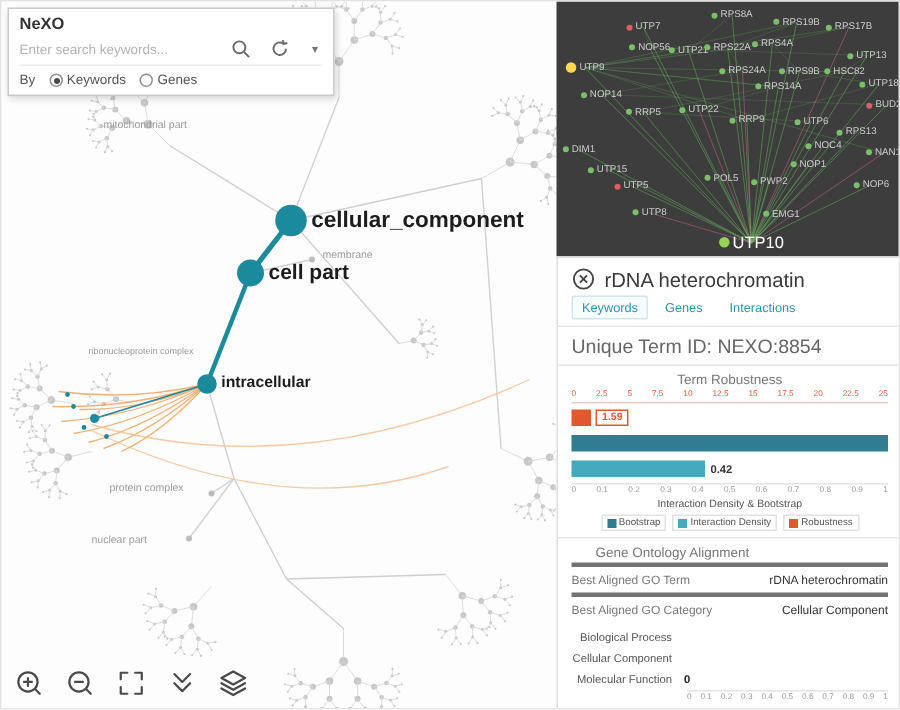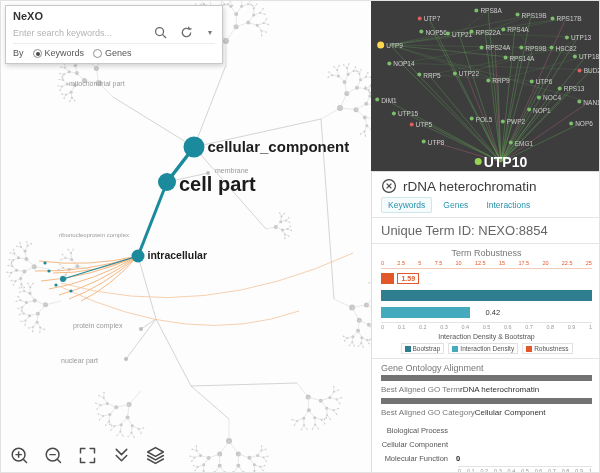--- a/index.html
+++ b/index.html
@@ -33,53 +33,53 @@
   .tool-btn{width:23px;height:23px;display:flex;align-items:center;justify-content:center;cursor:pointer;background:transparent;border:none}
   .tool-btn svg{stroke:#4a4a4a;fill:none;stroke-width:1.7;stroke-linecap:round;stroke-linejoin:round}
 
   
   #net-panel{position:absolute;left:370px;top:0;width:230px;height:170px;background:#3d3d3d;overflow:hidden}
   #net-edges{position:absolute;left:0;top:0}
   #net-nodes{position:absolute;inset:0}
   .net-node{position:absolute;display:flex;align-items:center;gap:2px;transform:translate(-50%,-50%);white-space:nowrap;cursor:pointer}
   .net-dot{border-radius:50%;display:inline-block;flex:none}
   .net-label{font-size:6.5px;color:#cdcdcd}
-  .net-node.hub .net-label{font-size:14px;color:#fff;font-weight:bold}
+  .net-node.hub .net-label{font-size:11px;color:#fff;font-weight:normal}
 
   
   #detail-panel{position:absolute;left:370px;top:170px;width:230px;height:303px;background:#fff;
     border-left:1px solid #ddd;border-top:1px solid #ddd;padding:6px 9px 0;overflow:hidden}
   .d-header{display:flex;align-items:center;gap:6px;margin-bottom:2px}
   .d-title{font-size:13.5px;color:#3a3a3a}
   #close-btn{cursor:pointer;display:inline-flex}
   #close-btn svg{stroke:#454545;fill:none;stroke-width:1.4}
   .d-tabs{display:flex;gap:4px;margin:3px 0 2px}
   .d-tab{font-size:8.5px;color:#2a93ad;padding:2px 6px;cursor:pointer;border:1px solid transparent;border-radius:2px}
   .d-tab.active{border-color:#cfe6ec;background:#f6fbfc}
   .d-hr{border-top:1px solid #e5e5e5;margin:4px -9px}
   .d-termid{font-size:13px;color:#666;padding:1px 0}
-  .d-sec{font-size:9px;color:#777;margin:2px 0}
+  .d-sec{font-size:9px;color:#777;margin:2px 16px}
   .d-sec.center{text-align:center}
 
   
   #rob-chart{margin-top:1px}
   .tick-row{display:flex;justify-content:space-between;font-size:5.5px;line-height:7px}
   .tick-row.top{color:#e2582a;border-bottom:1px solid #f0cabb;padding-bottom:1px}
   .tick-row.bottom{color:#999;border-top:1px solid #e3e3e3;padding-top:1px}
   .rob-row{display:flex;align-items:center;height:15px;margin:2px 0}
   .rob-bar{height:11px;flex:none}
   .rob-label-box{font-size:7px;color:#e2582a;border:1px solid #e2582a;background:#fff;padding:1px 3px;margin-left:3px;font-weight:bold}
-  .rob-label{font-size:7.5px;color:#333;margin-left:16px;font-weight:normal}
+  .rob-label{font-size:7.5px;color:#333;margin-left:4px;font-weight:bold}
   .axis-label{text-align:center;font-size:7px;color:#555;margin-top:2px}
   .legend{display:flex;justify-content:center;gap:4px;margin-top:3px}
   .legend-item{display:inline-flex;align-items:center;gap:2px;font-size:6.5px;color:#555;border:1px solid #e2e2e2;padding:1px 3px}
   .legend-swatch{width:6px;height:6px;display:inline-block;flex:none}
 
   
-  .go-row-t{display:flex;justify-content:flex-start;font-size:8px;padding:4px 0;border-top:6px solid #737373}
+  .go-row-t{display:flex;justify-content:space-between;font-size:8px;padding:4px 0;border-top:3px solid #737373}
   .go-row-t .lbl{color:#777}
   .go-row-t .val{color:#333}
   #go-chart{margin-top:2px}
   .goc-row{display:flex;align-items:center;height:14px}
   .goc-cat{width:72px;text-align:right;font-size:7.5px;color:#555;padding-right:5px;flex:none;white-space:nowrap}
   .goc-barwrap{flex:1;display:flex;align-items:center;height:10px}
   .goc-bar{height:10px;background:#2a76b9;flex:none}
   .goc-val{font-size:7.5px;color:#222;font-weight:bold;margin-left:3px}
   .goc-ticks{display:flex;justify-content:space-between;font-size:5.5px;color:#999;margin-left:77px;border-top:1px solid #e3e3e3;padding-top:1px;margin-top:1px}
 </style>
@@ -1060,21 +1060,21 @@
         <circle cx="55" cy="284" r="1.6" fill="#1b8a9c"></circle>
         <circle cx="70" cy="290" r="1.6" fill="#1b8a9c"></circle>
         <circle cx="44" cy="262" r="1.6" fill="#1b8a9c"></circle>
         <circle cx="62" cy="278" r="3" fill="#1b8a9c"></circle>
         <circle cx="193" cy="146" r="10.5" fill="#1b8a9c"></circle>
         <circle cx="166" cy="181" r="9" fill="#1b8a9c"></circle>
         <circle cx="137" cy="255" r="6.5" fill="#1b8a9c"></circle>
       </svg>
     <div id="tree-labels">
         <div class="tree-hl-label" style="left: 206.5px; top: 136.7px; font-size: 15px;">cellular_component</div>
-        <div class="tree-hl-label" style="left: 178px; top: 172.32px; font-size: 20px;">cell part</div>
+        <div class="tree-hl-label" style="left: 178px; top: 172.32px; font-size: 14px;">cell part</div>
         <div class="tree-hl-label" style="left: 146.5px; top: 248.49px; font-size: 10.5px;">intracellular</div>
         <div class="tree-small-label" style="left: 68px; top: 79px; font-size: 7px;">mitochondrial part</div>
         <div class="tree-small-label" style="left: 214px; top: 166px; font-size: 7px;">membrane</div>
         <div class="tree-small-label" style="left: 58px; top: 231px; font-size: 6px;">ribonucleoprotein complex</div>
         <div class="tree-small-label" style="left: 72px; top: 321px; font-size: 7px;">protein complex</div>
         <div class="tree-small-label" style="left: 60px; top: 356px; font-size: 7px;">nuclear part</div>
       </div>
 
     <div id="search-card">
       <div id="search-title">NeXO</div>

